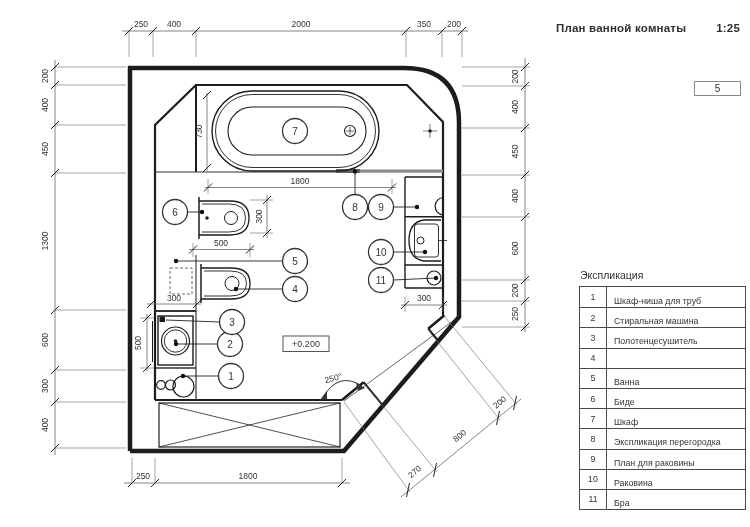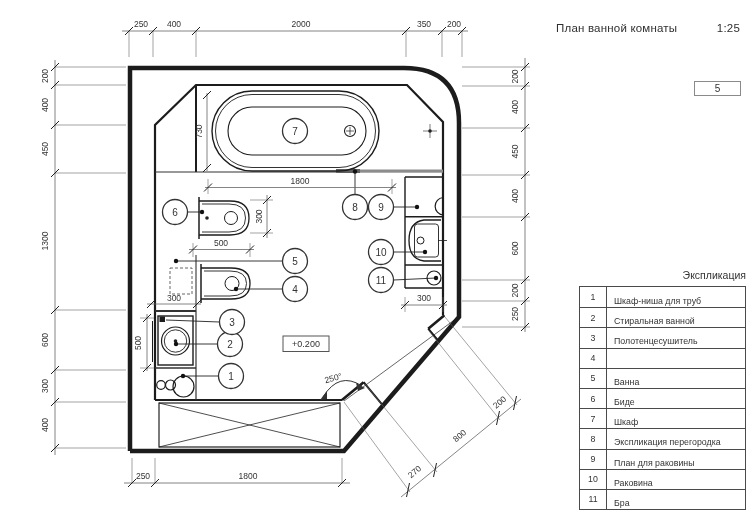--- a/index.html
+++ b/index.html
@@ -5,28 +5,28 @@
   html,body{margin:0;padding:0;}
   body{
     width:750px;height:527px;position:relative;background:#ffffff;
     font-family:"Liberation Sans","DejaVu Sans",sans-serif;color:#2e2e2e;
     overflow:hidden;
   }
   .drawing{position:absolute;left:0;top:0;}
   .titlebar{
     position:absolute;left:556px;top:22px;width:184px;
     display:flex;justify-content:space-between;align-items:baseline;
-    font-size:11.5px;font-weight:normal;color:#2f2f2f;letter-spacing:.2px;
+    font-size:11.5px;font-weight:bold;color:#2f2f2f;letter-spacing:.2px;
   }
   .sheetbox{
     position:absolute;left:694px;top:81px;width:47px;height:15px;
     border:1px solid #8a8a8a;box-sizing:border-box;
     font-size:10px;color:#333;text-align:center;line-height:13px;
   }
-  .legend{position:absolute;left:579px;top:269px;width:167px;text-align:right;}
+  .legend{position:absolute;left:579px;top:269px;width:167px;}
   .legend-title{font-size:10.5px;color:#333;margin:0 0 5px 1px;}
   .legend-table{border:1px solid #4a4a4a;box-sizing:border-box;}
   .lrow{display:flex;height:20.2px;box-sizing:border-box;border-top:1px solid #4a4a4a;}
   .lrow:first-child{border-top:none;}
   .lnum{width:26px;flex:0 0 26px;border-right:1px solid #4a4a4a;display:flex;
         align-items:center;justify-content:center;font-size:8.8px;color:#333;}
   .lname{flex:1;display:flex;align-items:center;padding-left:7px;
          font-size:8.8px;color:#333;white-space:nowrap;margin-top:7px;}
   svg text{font-family:"Liberation Sans","DejaVu Sans",sans-serif;fill:#333;}
   .dimtxt{font-size:8.5px;}
@@ -289,21 +289,21 @@
 
 <div class="legend">
   <div class="legend-title">Экспликация</div>
   <div class="legend-table">
     <div class="lrow">
         <div class="lnum">1</div>
         <div class="lname">Шкаф-ниша для труб</div>
       </div>
     <div class="lrow">
         <div class="lnum">2</div>
-        <div class="lname">Стиральная ванной</div>
+        <div class="lname">Стиральная машина</div>
       </div>
     <div class="lrow">
         <div class="lnum">3</div>
         <div class="lname">Полотенцесушитель</div>
       </div>
     <div class="lrow">
         <div class="lnum">4</div>
       </div>
     <div class="lrow">
         <div class="lnum">5</div>

